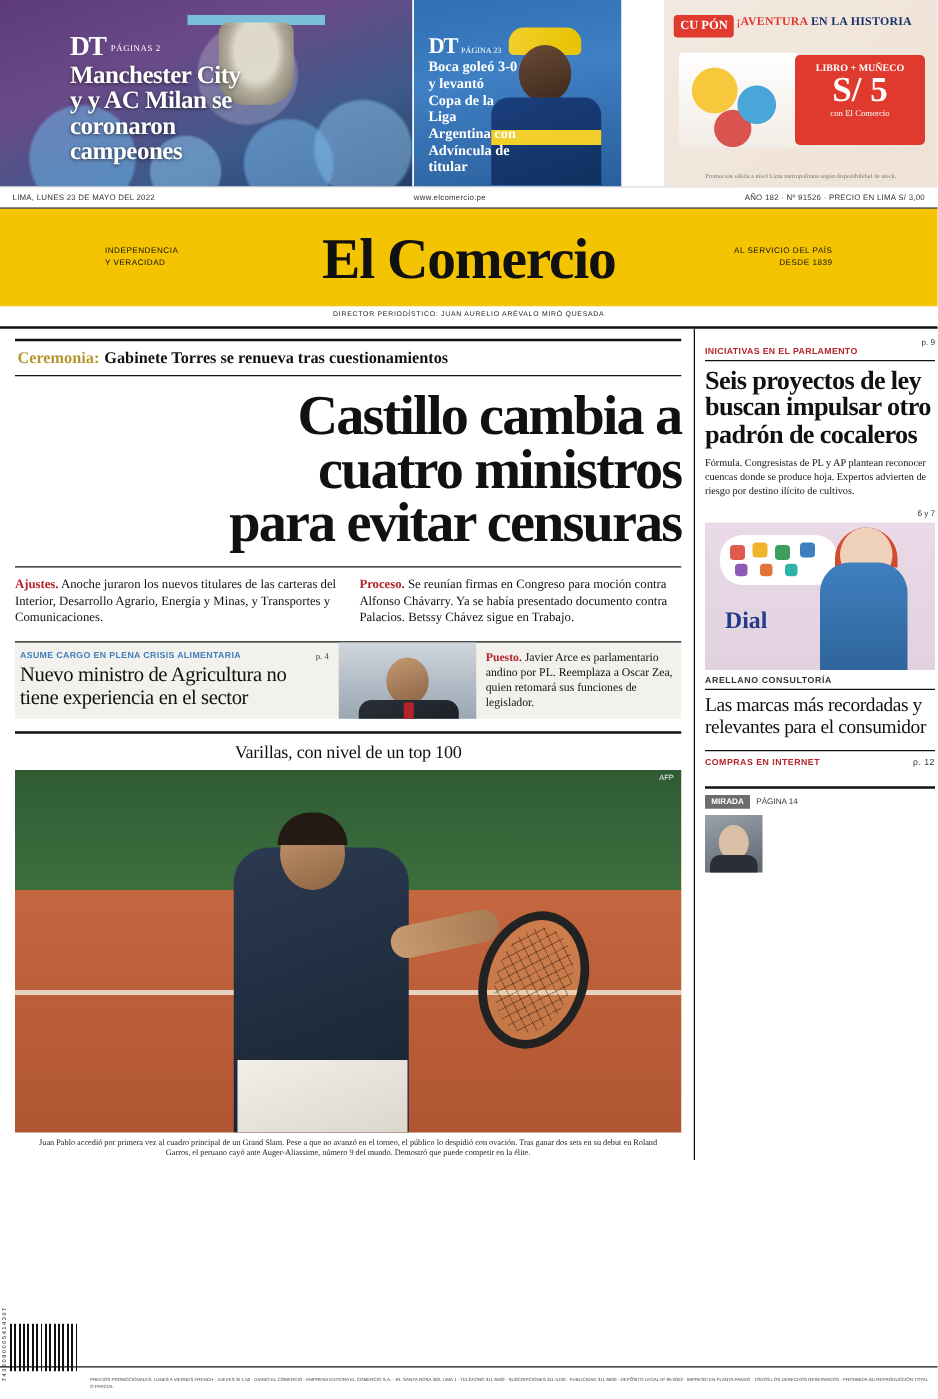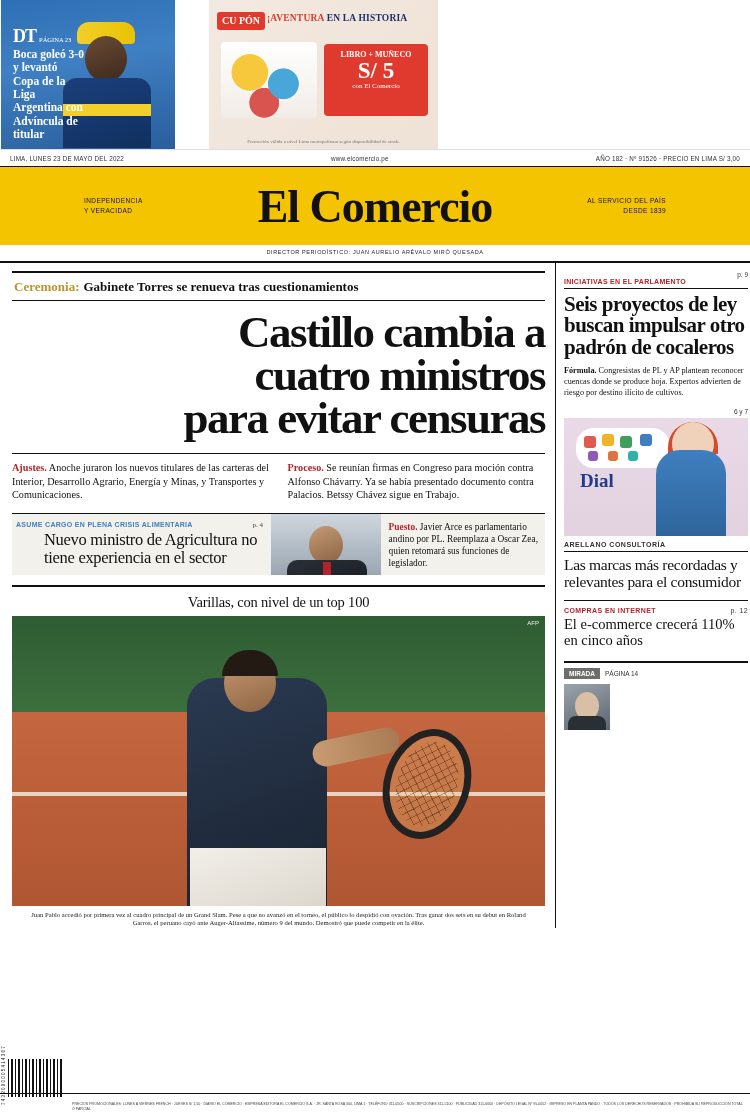--- a/index.html
+++ b/index.html
@@ -55,21 +55,21 @@
   .ts-c .headline .big { color:#e03a2f; }
   .ts-c .toys { position:absolute; left:12px; top:42px; width:96px; height:76px;
       background: radial-gradient(circle at 30% 40%, #f7c83c 0 22%, transparent 23%),
                   radial-gradient(circle at 65% 55%, #49a6d8 0 20%, transparent 21%),
                   radial-gradient(circle at 45% 80%, #d9534f 0 18%, transparent 19%),
                   linear-gradient(180deg,#ffffff,#f2ece6);
       border-radius:4px;}
   .ts-c .pricebox { position:absolute; right:10px; top:44px; width:104px; height:72px; background:#e03a2f; color:#fff;
       border-radius:4px; text-align:center; padding-top:6px;}
   .ts-c .pricebox .l1 { font-size:8px; font-weight:bold;}
-  .ts-c .pricebox .l2 { font-size:23px; font-weight:bold; line-height:1;}
+  .ts-c .pricebox .l2 { font-size:28px; font-weight:bold; line-height:1;}
   .ts-c .pricebox .l3 { font-size:7px;}
   .ts-c .foot { position:absolute; left:10px; right:10px; bottom:5px; font-size:5px; color:#777; text-align:center;}
 
   
   .dateline { display:flex; align-items:center; justify-content:space-between;
      font-family:"Liberation Sans", sans-serif; font-size:6.3px; color:#333;
      padding:5px 10px 4px; border-bottom:1px solid #111; letter-spacing:.2px;}
 
   
   .masthead { background:#f5c400; height:78px; position:relative; display:flex; align-items:center; justify-content:center;}
@@ -96,21 +96,21 @@
 
   .two-sub { display:flex; gap:18px; border-top:1px solid #111; padding-top:7px; }
   .two-sub .sub { width:50%; font-size:10.2px; line-height:1.3; }
   .two-sub .sub b { color:#b4232a; }
 
   
   .agri { display:flex; margin-top:12px; background:#f3f1ec; border-top:1px solid #111; }
   .agri .a-left { width:260px; padding:7px 8px 8px 4px; }
   .agri .a-kick { color:#3f7fbf; font-family:"Liberation Sans",sans-serif; font-weight:bold; font-size:7px;
       letter-spacing:.3px; margin-bottom:3px;}
-  .agri .a-head { font-size:16.5px; line-height:1.08; letter-spacing:-.3px;margin-left:28px;}
+  .agri .a-head { font-size:16.5px; line-height:1.08; letter-spacing:-.3px;}
   .agri .a-photo { width:110px; background:linear-gradient(180deg,#cfd6dd,#9aa6b2); position:relative; overflow:hidden;}
   .agri .a-photo .head { position:absolute; left:38px; top:12px; width:34px; height:38px; border-radius:50%;
       background:linear-gradient(160deg,#c59a74,#8a6344);}
   .agri .a-photo .suit { position:absolute; left:16px; top:46px; width:80px; height:42px; border-radius:10px 10px 0 0;
       background:linear-gradient(160deg,#2b3038,#14171c);}
   .agri .a-photo .tie { position:absolute; left:52px; top:48px; width:8px; height:30px; background:#b4232a;}
   .agri .a-right { width:165px; padding:7px 4px 4px 8px; font-size:9.4px; line-height:1.28;}
   .agri .a-right b { color:#b4232a; }
   .agri .pgmark { float:right; font-size:7px; color:#444; }
 
@@ -142,34 +142,34 @@
       background:linear-gradient(160deg,#f2efe9,#dcd7cd);}
   .tennis .afp { position:absolute; right:6px; top:4px; font-size:6px; color:#eee; font-family:"Liberation Sans",sans-serif;}
   .dt-caption { font-size:6.6px; line-height:1.32; text-align:center; padding:5px 10px 0; color:#222;}
 
   
   .r-pg { text-align:right; font-size:6.5px; color:#333; font-family:"Liberation Sans",sans-serif; }
   .r-kick { font-family:"Liberation Sans",sans-serif; font-weight:bold; font-size:7px; color:#b4232a;
       letter-spacing:.3px; border-bottom:1px solid #111; padding-bottom:3px; margin-bottom:5px;}
   .r-head { font-size:21px; line-height:1.02; font-weight:bold; letter-spacing:-.5px; }
   .r-body { font-size:8.2px; line-height:1.3; margin-top:8px; }
-  .r-body b { font-weight:bold; }
+  .r-body b { font-weight:normal; }
   .r-pgsmall { text-align:right; font-size:6.5px; color:#333; margin-top:10px;
       font-family:"Liberation Sans",sans-serif;}
   .illus { height:118px; margin-top:3px; position:relative; overflow:hidden;
       background:linear-gradient(180deg,#ead9e6,#e2d2e0);}
   .illus .person { position:absolute; right:22px; bottom:0; width:70px; height:86px;
       background:linear-gradient(180deg,#3f7fbf,#2f659c); border-radius:24px 24px 0 0;}
   .illus .face { position:absolute; right:34px; bottom:70px; width:42px; height:44px; border-radius:50%;
       background:#f0d2bb;}
   .illus .hair2 { position:absolute; right:30px; bottom:82px; width:50px; height:32px; border-radius:25px 25px 0 0;
       background:#d24b2e;}
   .illus .bubble { position:absolute; left:12px; top:10px; width:94px; height:40px; background:#fff;
       border-radius:18px; }
-  .illus .dialbl { position:absolute; left:16px; top:52px; font-size:19px; font-weight:bold; color:#233c8a;
+  .illus .dialbl { position:absolute; left:16px; top:68px; font-size:19px; font-weight:bold; color:#233c8a;
       font-family:"Liberation Serif",serif;}
   .illus .sq { position:absolute; border-radius:3px; }
   .r-kick2 { font-family:"Liberation Sans",sans-serif; font-weight:bold; font-size:7px; color:#333;
       letter-spacing:.5px; border-bottom:1px solid #111; padding:5px 0 3px; margin-bottom:5px;}
   .r-head2 { font-size:15.5px; line-height:1.08; letter-spacing:-.3px;}
   .r-kick3 { font-family:"Liberation Sans",sans-serif; font-weight:bold; font-size:7px; color:#b4232a;
       letter-spacing:.4px; border-top:1px solid #111; padding:6px 0 3px; margin-top:9px;}
   .r-head3 { font-size:14.5px; line-height:1.1; }
   .mirada { display:flex; align-items:center; gap:5px; border-top:2px solid #111; margin-top:12px; padding-top:5px;}
   .mirada .tag { background:#6d6d6d; color:#fff; font-size:6.5px; font-weight:bold; padding:2px 5px;
@@ -194,20 +194,29 @@
   .footer .fstrip { flex:1; font-size:3.6px; font-family:"Liberation Sans",sans-serif; color:#444; padding:0 6px;
       line-height:1.25; letter-spacing:0; }
 </style>
 </head>
 <body>
 
 <div class="page">
 
   <div class="topstrip">
 
+    <div class="ts-a">
+      <div class="crowd"></div>
+      <div class="ribbon"></div>
+      <div class="trophy"></div>
+      <div class="ts-dt">
+        <span class="dt">DT</span><span class="pg">PÁGINAS 2</span>
+      </div>
+      <h2>Manchester City y y AC Milan se coronaron campeones</h2>
+    </div>
 
     <div class="ts-b">
       <div class="fan-hat"></div>
       <div class="fan-head"></div>
       <div class="fan-body"></div>
       <div class="fan-stripe"></div>
       <div class="ts-dt2">
         <span class="dt">DT</span><span class="pg">PÁGINA 23</span>
       </div>
       <p>Boca goleó 3-0 y levantó Copa de la Liga Argentina con Advíncula de titular</p>
@@ -328,21 +337,20 @@
         <div class="person"></div>
       </div>
 
       <div class="r-kick2">ARELLANO CONSULTORÍA</div>
       <div class="r-head2">Las marcas más recordadas y relevantes para el consumidor</div>
 
       <div class="r-kick3">
         <span style="float:right;color:#333;font-weight:normal">p. 12</span>
         <span>COMPRAS EN INTERNET</span>
       </div>
-      <div class="r-head3">El e-commerce crecerá 110% en cinco años</div>
 
       <div class="mirada">
         <span class="tag">MIRADA</span>
         <span class="pg">PÁGINA 14</span>
       </div>
       <div class="colum">
         <div class="ph">
           <div class="f"></div>
           <div class="b"></div>
         </div>

